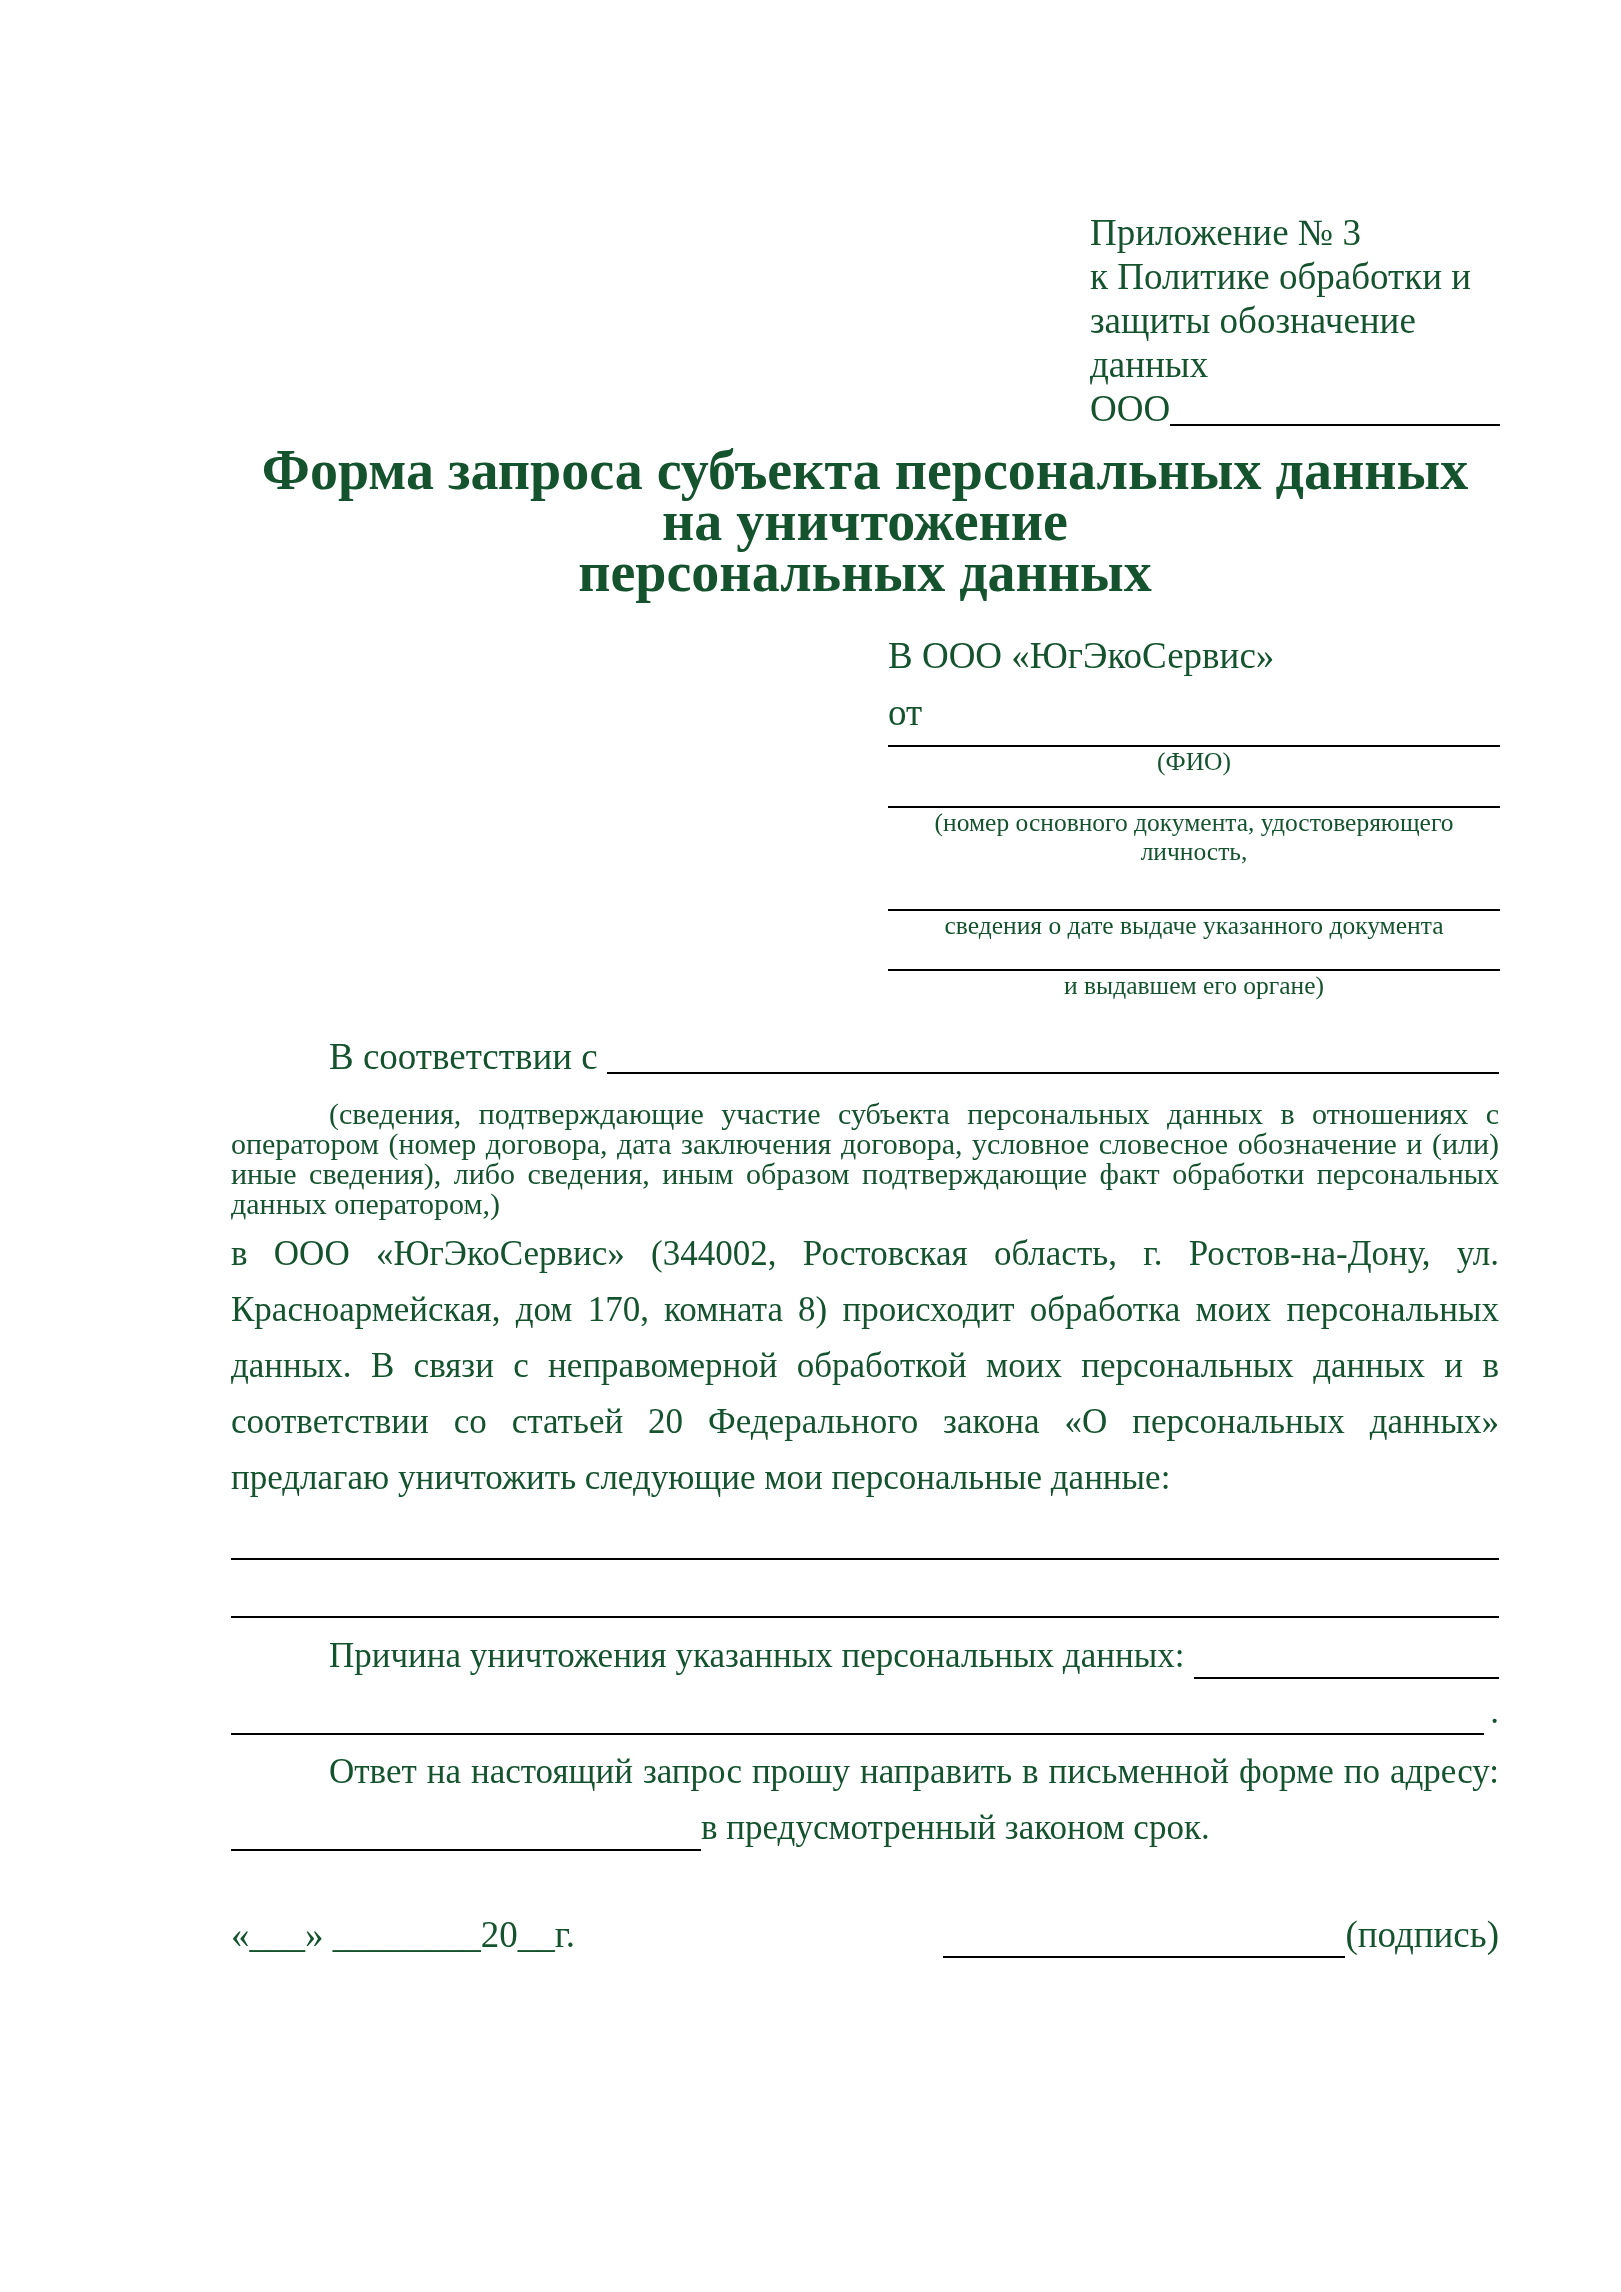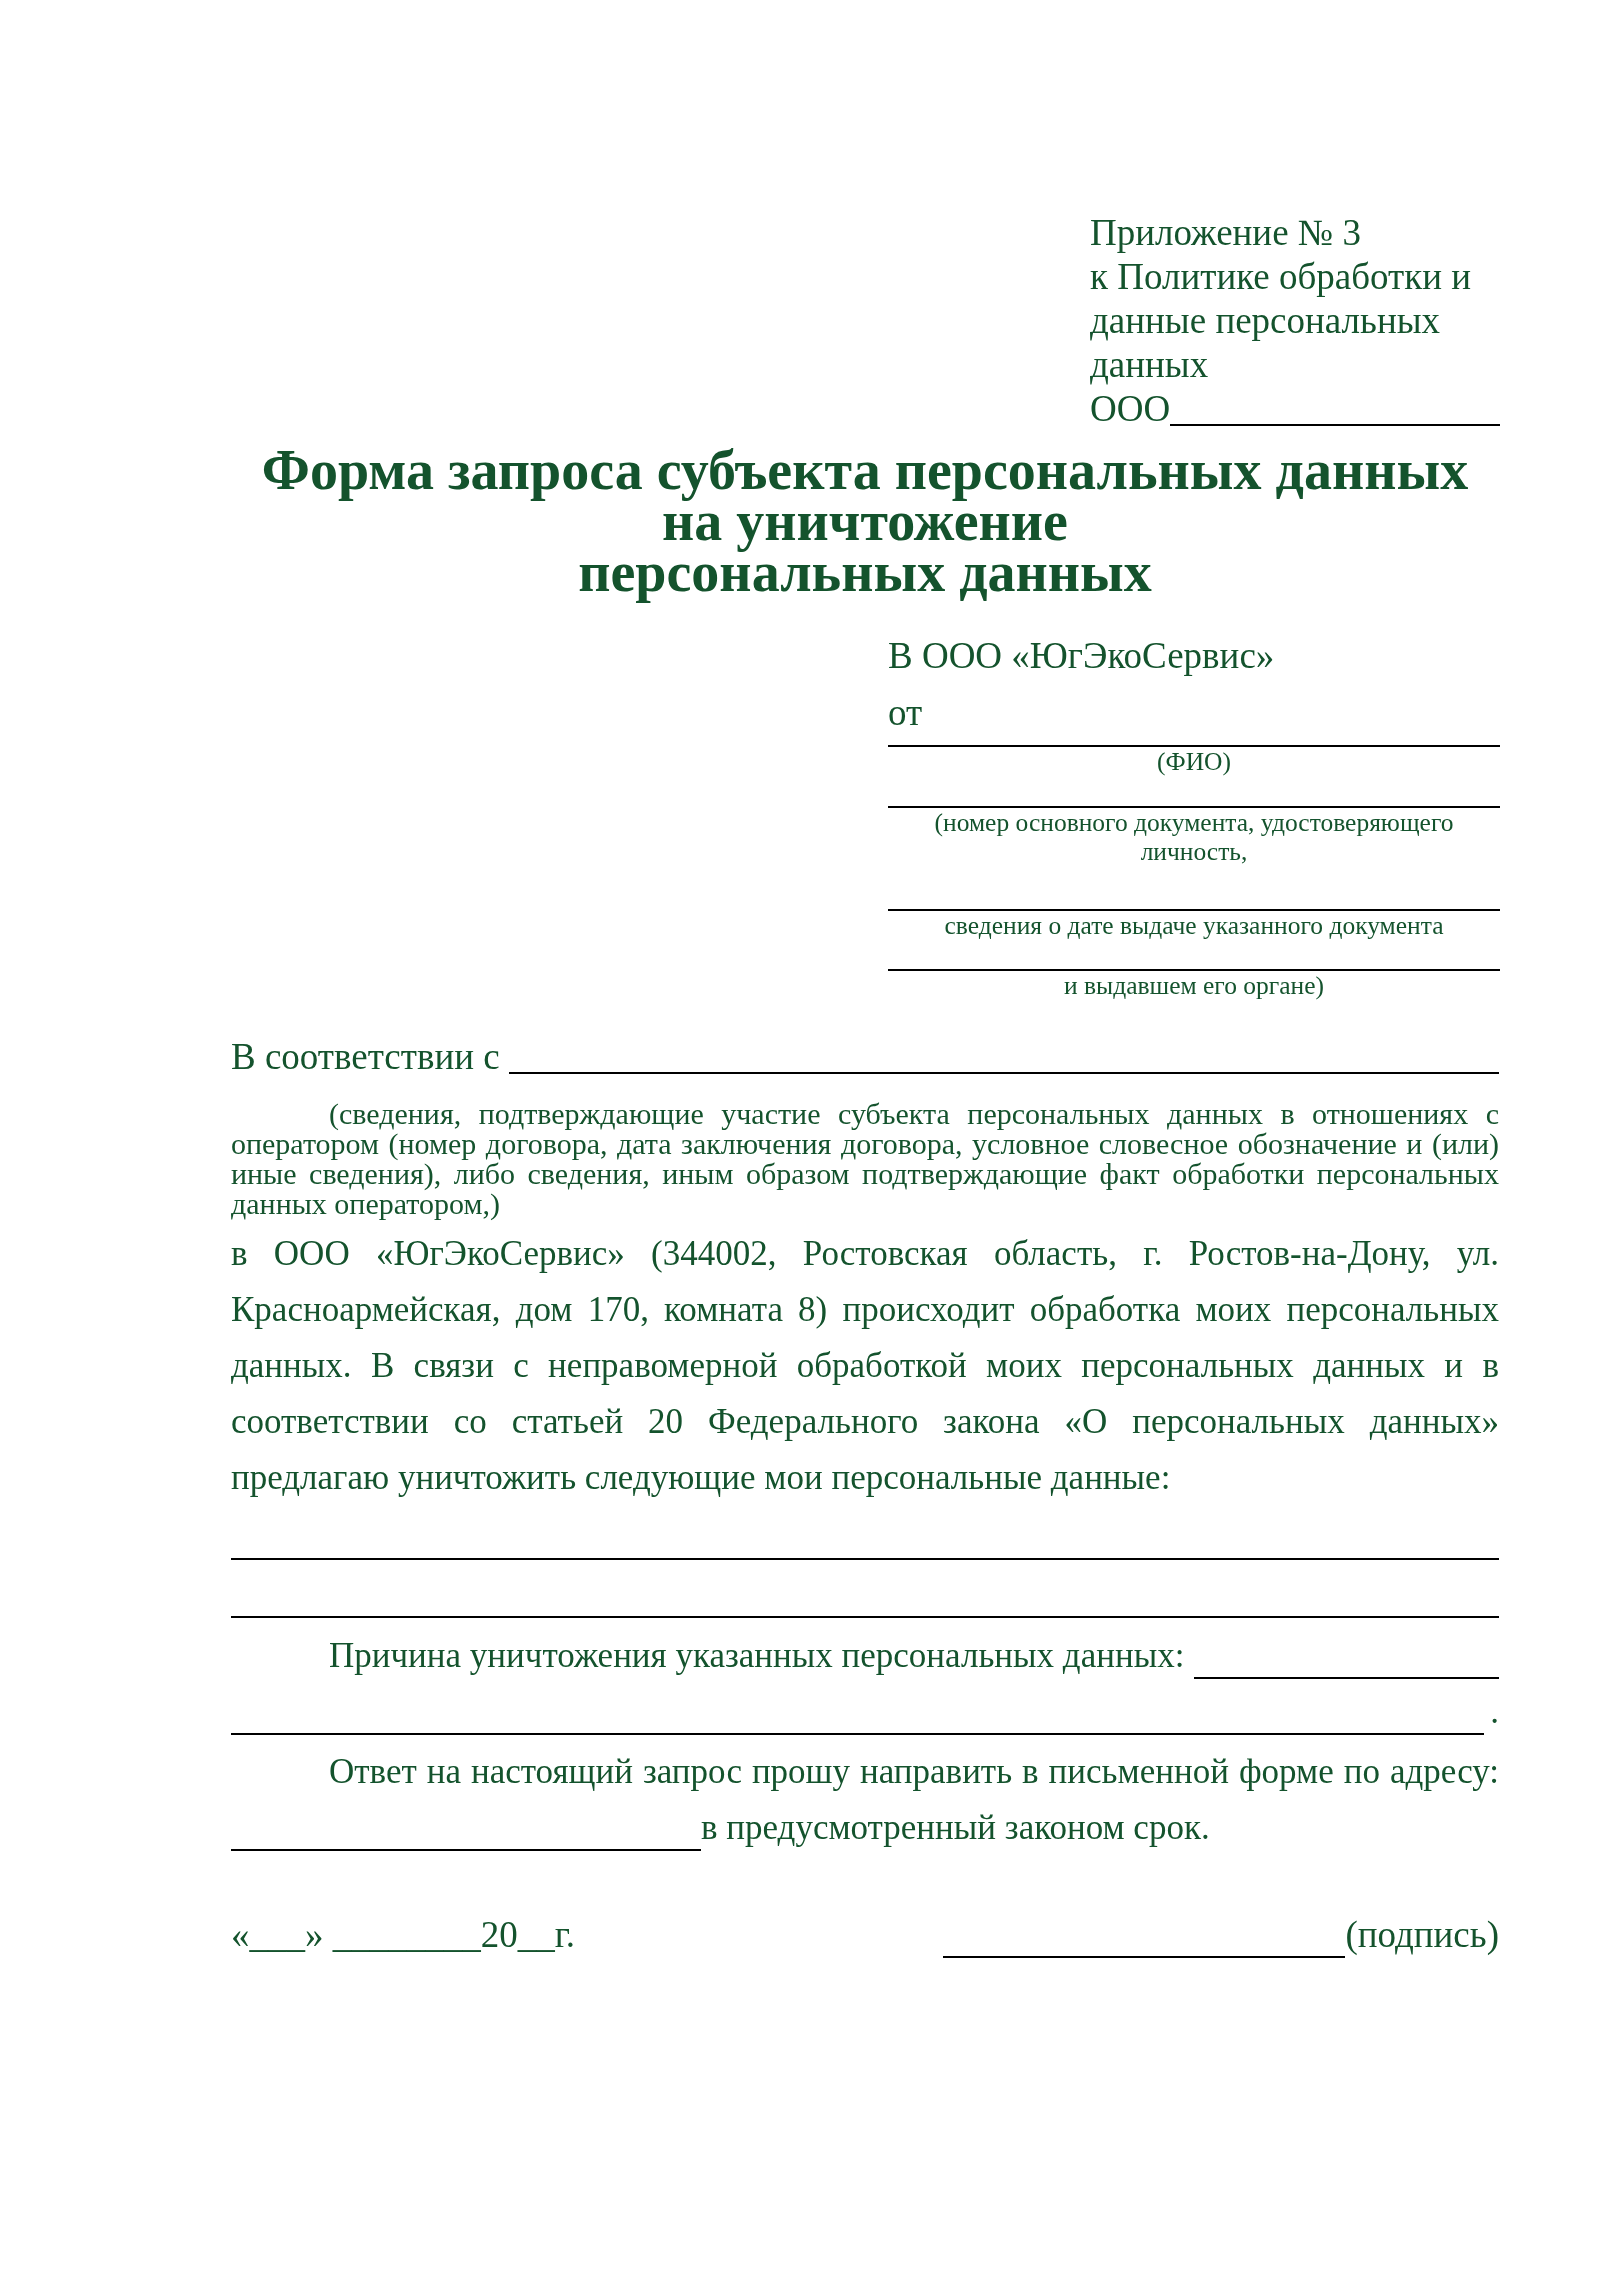--- a/index.html
+++ b/index.html
@@ -54,21 +54,21 @@
     text-align:center;
   }
   
   .accordance{
     display:flex;
     align-items:flex-end;
     margin-top:35px;
     font-size:37px;
     line-height:44px;
   }
-  .accordance .lead{white-space:nowrap;}
+  .accordance .lead{margin-left:98px;white-space:nowrap;}
   .flex-blank{flex:1;border-bottom:2.9px solid #000;margin-bottom:4.9px;margin-left:9.8px;height:0;}
   .small-note{
     margin-top:20px;
     font-size:30px;
     line-height:30px;
     text-align:justify;
     text-indent:98px;
   }
   .main-para{
     margin-top:7.8px;
@@ -123,21 +123,21 @@
 </style>
 </head>
 <body>
 
 <div class="page">
   <div class="content">
 
     <div class="appendix">
       <div>Приложение № 3</div>
       <div>к Политике обработки и</div>
-      <div>данные персональных данных</div>
+      <div>защиты обозначение данных</div>
       <div class="ooo-row">
         <span>ООО</span>
         <span class="ooo-blank"></span>
       </div>
     </div>
 
     <div class="doc-title">
       <div>Форма запроса субъекта персональных данных на уничтожение</div>
       <div>персональных данных</div>
     </div>

